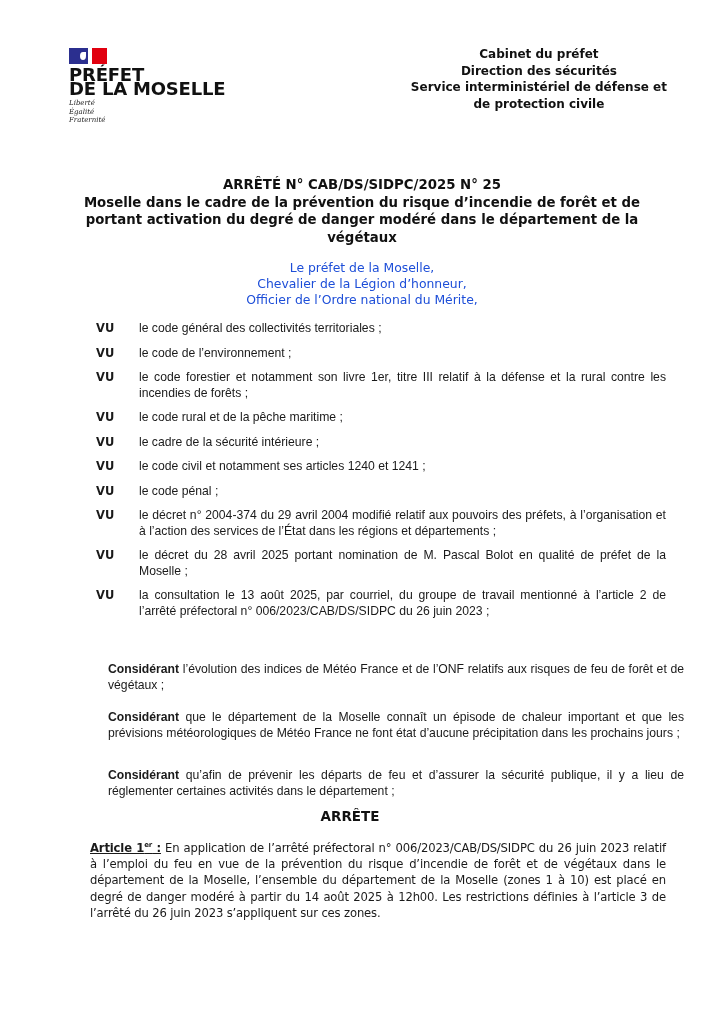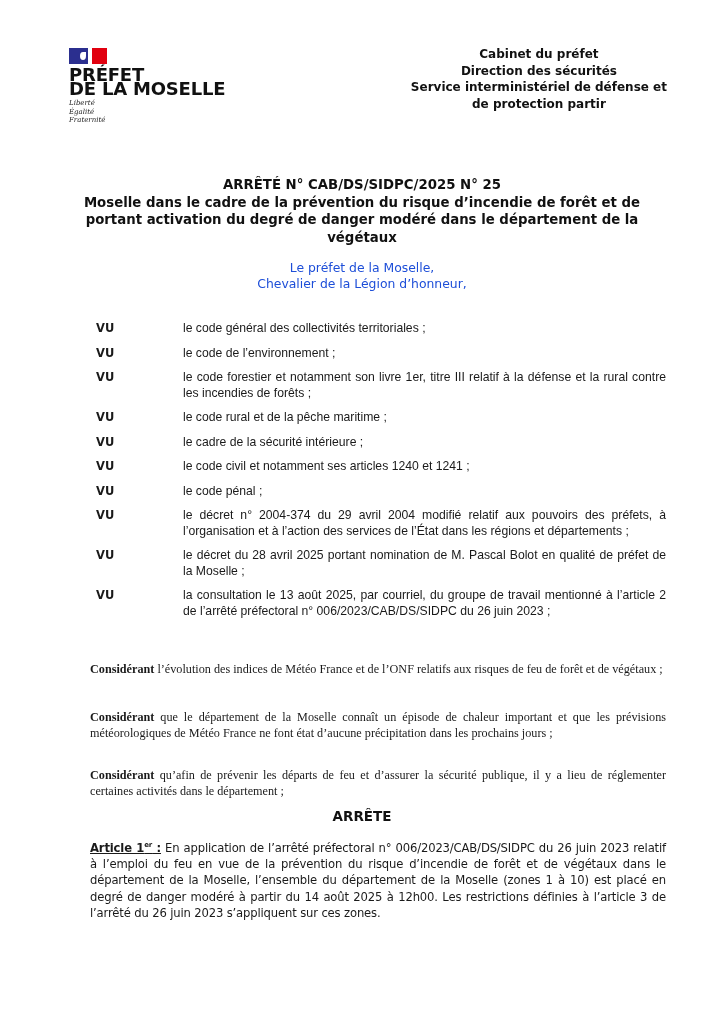--- a/index.html
+++ b/index.html
@@ -106,49 +106,48 @@
       left: 96px;
       width: 570px;
       top: 321px;
       font-family: "Liberation Sans", sans-serif;
       font-size: 12.2px;
       line-height: 15.5px;
     }
     .vu-item {
       display: flex;
       margin-bottom: 9px;
-      gap: 44px;
     }
     .vu-label {
       width: 43px;
       flex-shrink: 0;
       font-family: "DejaVu Sans", sans-serif;
       font-weight: bold;
       font-size: 11.5px;
     }
     .vu-text {
       flex: 1;
       text-align: justify;
     }
 
     
     .consid {
       position: absolute;
-      left: 90px;
+      left: 108px;
       width: 576px;
-      font-family: Liberation Serif, serif;
+      font-family: Liberation Sans, sans-serif;
       font-size: 12.2px;
       line-height: 16px;
       text-align: justify;
     }
     .consid b { font-weight: bold; }
 
     .arrete-heading {
       position: absolute;
-      left: 80px;
+      left: 68px;
       width: 564px;
       top: 808px;
       text-align: center;
       font-family: "DejaVu Sans", sans-serif;
       font-weight: bold;
       font-size: 13.5px;
       color: #111;
     }
 
     .article {
@@ -187,33 +186,34 @@
       <div>Liberté</div>
       <div>Égalité</div>
       <div>Fraternité</div>
     </div>
   </div>
 
   <div class="service">
     <div>Cabinet du préfet</div>
     <div>Direction des sécurités</div>
     <div>Service interministériel de défense et</div>
-    <div>de protection partir</div>
+    <div>de protection civile</div>
   </div>
 
   <div class="title-block">
     <div>ARRÊTÉ N° CAB/DS/SIDPC/2025 N° 25</div>
     <div>Moselle dans le cadre de la prévention du risque d’incendie de forêt et de</div>
     <div>portant activation du degré de danger modéré dans le département de la</div>
     <div>végétaux</div>
   </div>
 
   <div class="prefet-block">
     <div>Le préfet de la Moselle,</div>
     <div>Chevalier de la Légion d’honneur,</div>
+    <div>Officier de l’Ordre national du Mérite,</div>
   </div>
 
   <div class="vu-list">
     <div class="vu-item">
       <span class="vu-label">VU</span>
       <span class="vu-text">le code général des collectivités territoriales ;</span>
     </div>
     <div class="vu-item">
       <span class="vu-label">VU</span>
       <span class="vu-text">le code de l’environnement ;</span>

